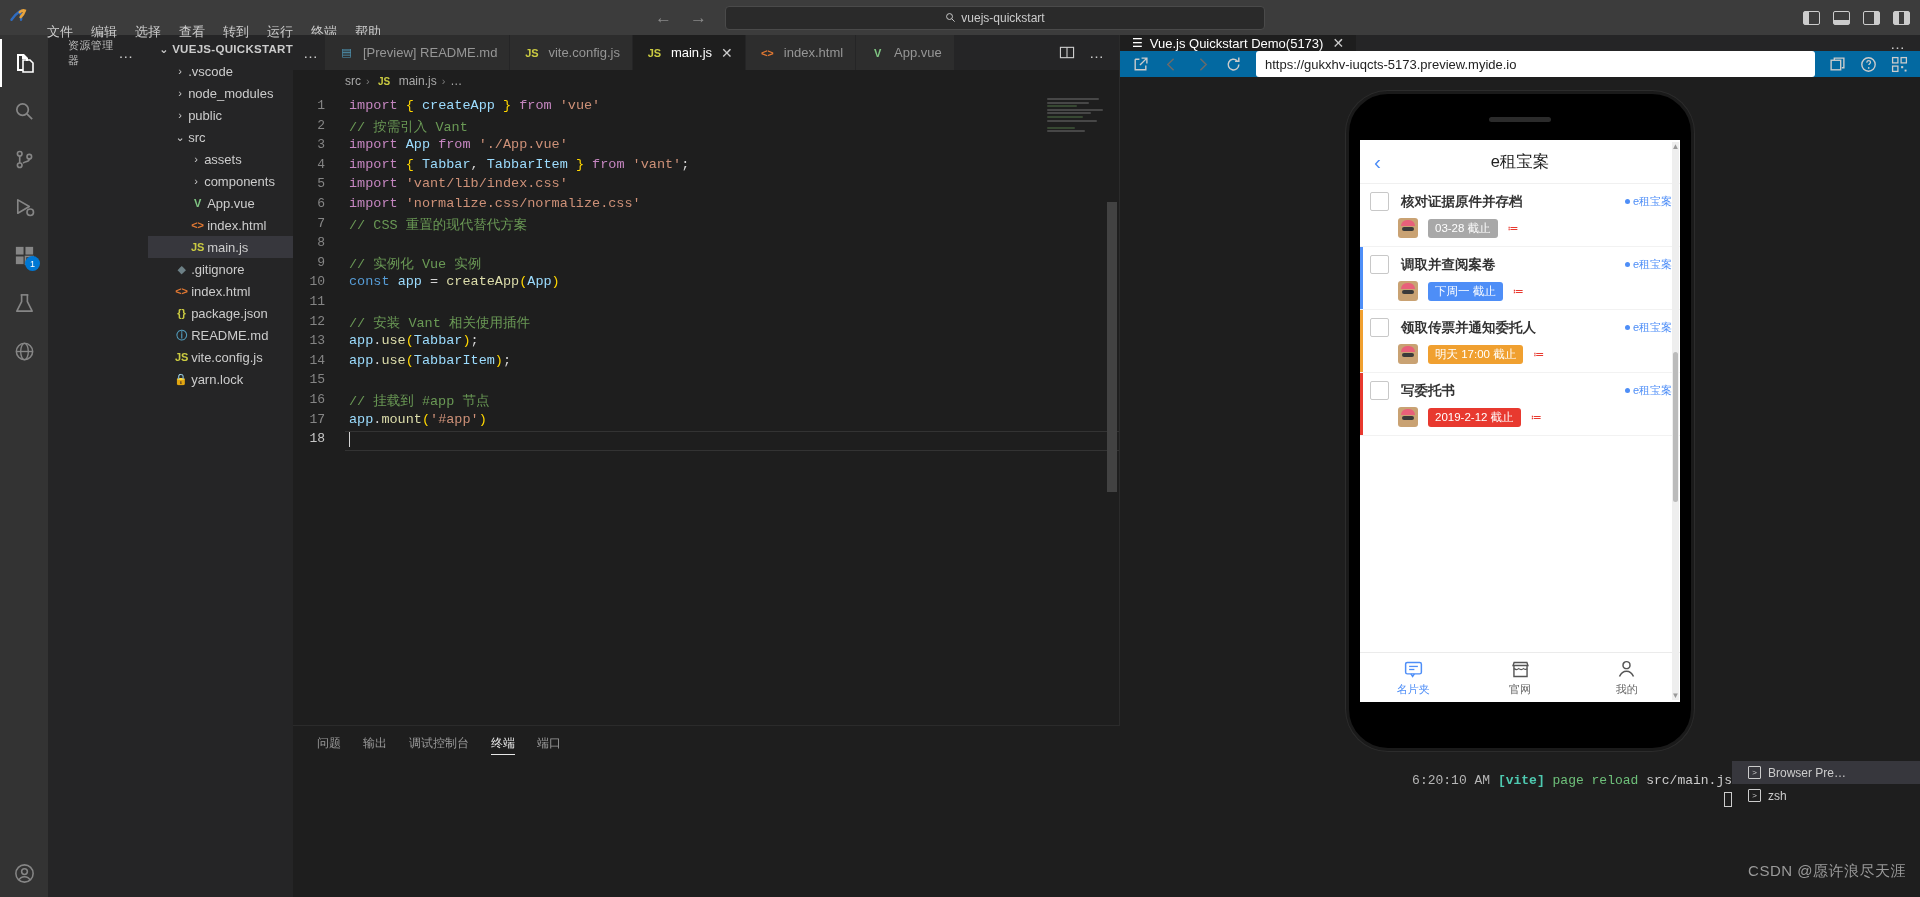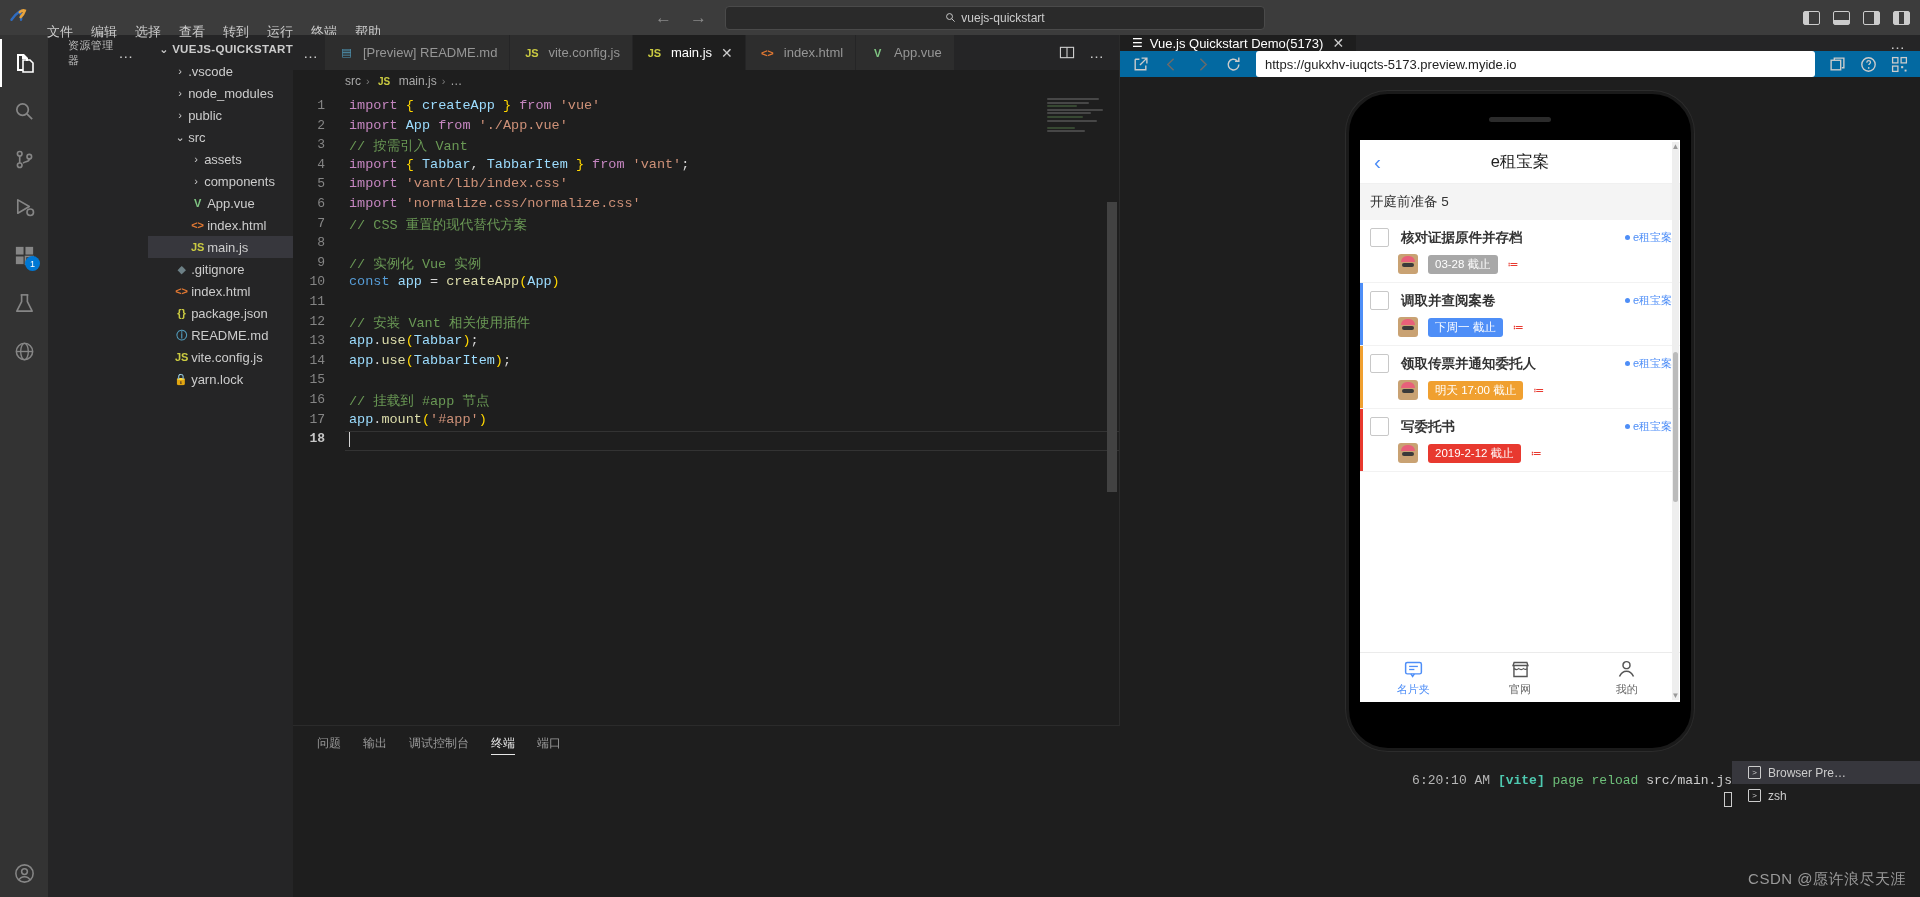--- a/index.html
+++ b/index.html
@@ -103,21 +103,21 @@
 
   .breadcrumb {
     height: 22px; display: flex; align-items: center; gap: 5px;
     padding-left: 52px; font-size: 12px; color: #a9a9a9; background: #1e1e1e;
   }
   .bc-sep { color: #7a7a7a; font-size: 11px; }
 
   .codearea { flex: 1; position: relative; overflow: hidden; background: #1e1e1e; display: flex; }
   .gutter { width: 52px; flex: 0 0 52px; padding-top: 6px; text-align: right; }
   .gln { height: 19.6px; font-family: "Liberation Mono","DejaVu Sans Mono",monospace; font-size: 13px; color: #858585; padding-right: 20px; }
-  .gln.cur { color: #c6c6c6; font-weight: bold; }
+  .gln.cur { color: #c6c6c6; }
   .code { flex: 1; padding-top: 6px; position: relative; min-width: 0; }
   .cline { height: 19.6px; font-family: "Liberation Mono","DejaVu Sans Mono",monospace; font-size: 13.5px; white-space: pre; color: #d4d4d4; padding-left: 4px; }
   .cur-line-border { border-top:1px solid #333; border-bottom:1px solid #333; }
   .tk-kw   { color: #c586c0; }
   .tk-kw2  { color: #569cd6; font-family: Liberation Mono, monospace; }
   .tk-var  { color: #9cdcfe; }
   .tk-str  { color: #ce9178; }
   .tk-cmt  { color: #6a9955; }
   .tk-fn   { color: #dcdcaa; }
   .tk-br   { color: #ffd700; }
@@ -223,21 +223,21 @@
   .t-vite { color: #4ec9b0; font-weight: bold; }
   .t-green { color: #6ec07a; }
   .t-block { display:inline-block; width:8px; height:15px; border:1px solid #cccccc; vertical-align:-3px; }
   .panel-side { width: 188px; flex: 0 0 188px; display: flex; flex-direction: column; }
   .panel-side-tools { height: 35px; display: flex; align-items: center; justify-content: flex-end; gap: 11px; padding-right: 13px; color: #cccccc; font-size: 14px; }
   .side-item { height: 23px; display: flex; align-items: center; gap: 7px; padding-left: 16px; font-size: 12px; color: #cccccc; cursor: pointer; }
   .side-item.active { background: #37373d; }
   .side-item .sq { width: 13px; height: 13px; border: 1px solid #cccccc; border-radius: 1px; display:flex; align-items:center; justify-content:center; font-size: 8px; }
 
   .watermark {
-    position: absolute; right: 14px; bottom: 8px; color: #9a9a9a; font-size: 15px; letter-spacing: .5px;
+    position: absolute; right: 14px; bottom: 16px; color: #9a9a9a; font-size: 15px; letter-spacing: .5px;
   }
   svg { display: block; }
 </style>
 </head>
 <body>
 
 <div class="app">
 
   <div class="titlebar">
     <div class="vs-logo">
@@ -479,22 +479,22 @@
               <div class="gln">12</div>
               <div class="gln">13</div>
               <div class="gln">14</div>
               <div class="gln">15</div>
               <div class="gln">16</div>
               <div class="gln">17</div>
               <div class="gln cur">18</div>
             </div>
             <div class="code" id="code-lines">
                 <div class="cline"><span class="tk-kw">import</span><span class="tk-pl"> </span><span class="tk-br">{</span><span class="tk-pl"> </span><span class="tk-var">createApp</span><span class="tk-pl"> </span><span class="tk-br">}</span><span class="tk-pl"> </span><span class="tk-kw">from</span><span class="tk-pl"> </span><span class="tk-str">'vue'</span></div>
+                <div class="cline"><span class="tk-cmt">// 按需引入 Vant</span></div>
                 <div class="cline"><span class="tk-kw">import</span><span class="tk-pl"> </span><span class="tk-var">App</span><span class="tk-pl"> </span><span class="tk-kw">from</span><span class="tk-pl"> </span><span class="tk-str">'./App.vue'</span></div>
-                <div class="cline"><span class="tk-cmt">// 按需引入 Vant</span></div>
                 <div class="cline"><span class="tk-kw">import</span><span class="tk-pl"> </span><span class="tk-br">{</span><span class="tk-pl"> </span><span class="tk-var">Tabbar</span><span class="tk-pl">, </span><span class="tk-var">TabbarItem</span><span class="tk-pl"> </span><span class="tk-br">}</span><span class="tk-pl"> </span><span class="tk-kw">from</span><span class="tk-pl"> </span><span class="tk-str">'vant'</span><span class="tk-pl">;</span></div>
                 <div class="cline"><span class="tk-kw">import</span><span class="tk-pl"> </span><span class="tk-str">'vant/lib/index.css'</span></div>
                 <div class="cline"><span class="tk-kw">import</span><span class="tk-pl"> </span><span class="tk-str">'normalize.css/normalize.css'</span></div>
                 <div class="cline"><span class="tk-cmt">// CSS 重置的现代替代方案</span></div>
                 <div class="cline"> </div>
                 <div class="cline"><span class="tk-cmt">// 实例化 Vue 实例</span></div>
                 <div class="cline"><span class="tk-kw2">const</span><span class="tk-pl"> </span><span class="tk-var">app</span><span class="tk-pl"> = </span><span class="tk-fn">createApp</span><span class="tk-br">(</span><span class="tk-var">App</span><span class="tk-br">)</span></div>
                 <div class="cline"> </div>
                 <div class="cline"><span class="tk-cmt">// 安装 Vant 相关使用插件</span></div>
                 <div class="cline"><span class="tk-var">app</span><span class="tk-pl">.</span><span class="tk-fn">use</span><span class="tk-br">(</span><span class="tk-var">Tabbar</span><span class="tk-br">)</span><span class="tk-pl">;</span></div>
@@ -586,23 +586,20 @@
           <div class="prev-canvas">
             <div class="phone">
               <div class="phone-speaker"></div>
               <div class="phone-screen">
 
                 <div class="ph-nav">
                   <span class="ph-back">‹</span>
                   <span class="ph-title">e租宝案</span>
                 </div>
 
-                <div class="ph-section">
-                  <span>开庭前准备 5</span>
-                </div>
 
                 <div class="todo">
                   <div class="todo-bar" style="background:transparent"></div>
                   <div class="todo-main">
                     <div class="cb"></div>
                     <div class="todo-text">核对证据原件并存档</div>
                     <div class="todo-case">
                       <span class="casedot"></span>
                       <span>e租宝案</span>
                     </div>

